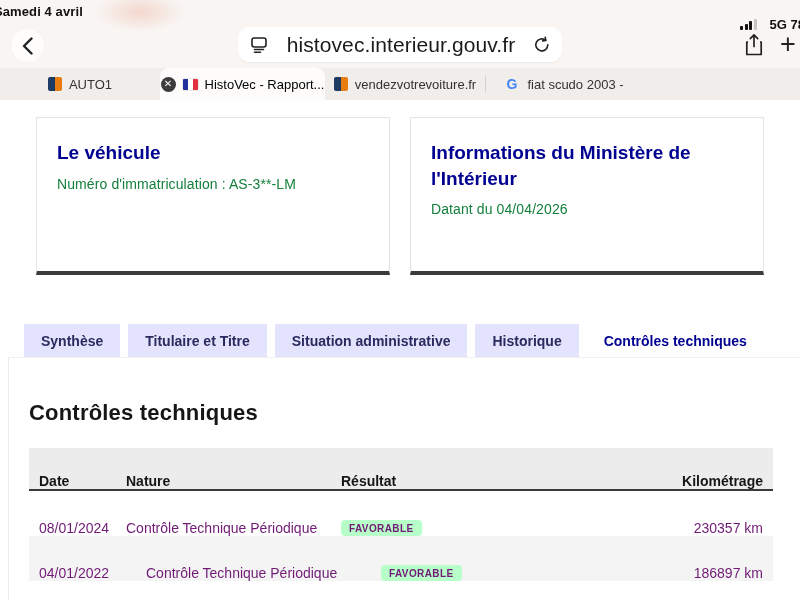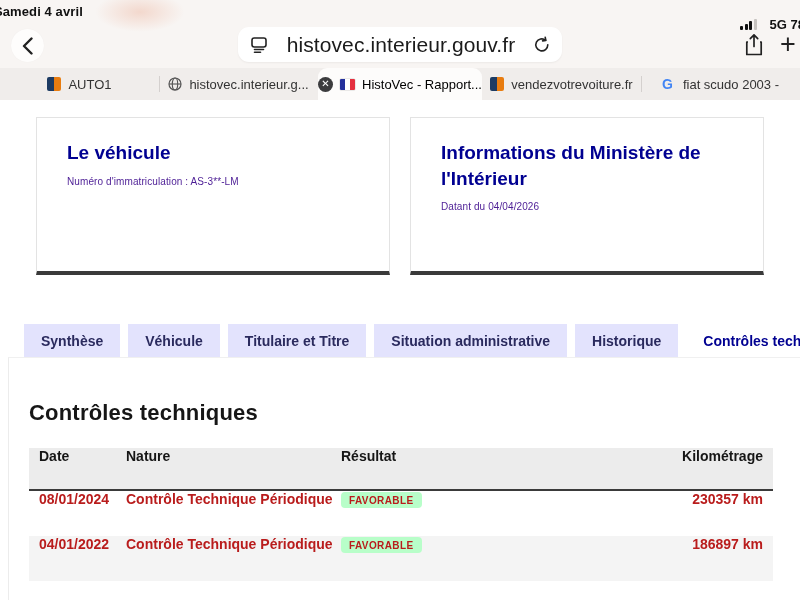--- a/index.html
+++ b/index.html
@@ -44,45 +44,45 @@
   .fav-flag { width:15px; height:11px; margin-top:1px; border-radius:1px; overflow:hidden; box-shadow:0 0 0 .5px rgba(0,0,0,.15); }
   .fav-flag i { display:block; width:5px; height:11px; float:left; }
   .fav-flag .fb{background:#24309c;} .fav-flag .fw{background:#fff;} .fav-flag .fr{background:#e4303f;}
   .fav-g { font-size:14px; font-weight:700; color:#4285F4; font-family:"Liberation Sans",sans-serif; line-height:14px; }
   .tab-close { width:15px; height:15px; border-radius:50%; background:#3c3c3e; color:#fff; display:flex;
     align-items:center; justify-content:center; font-size:10px; line-height:1; flex:0 0 auto; }
 
   
   .page { position:absolute; top:100px; left:0; width:800px; height:500px; background:#fff; }
   .cards { position:absolute; top:17px; left:36px; display:flex; gap:20px; }
-  .card { width:354px; height:158px; background:#fff; border:1px solid #e3e3e3; border-bottom:4px solid #3a3a3a; padding:22px 30px; }
+  .card { width:354px; height:158px; background:#fff; border:1px solid #e3e3e3; border-bottom:4px solid #3a3a3a; padding:22px 20px; }
   .card h2 { font-size:19px; font-weight:700; color:#000091; line-height:1.35; margin-bottom:10px; }
-  .card p { font-size:10px; color:#4c1d95; letter-spacing:.1px; }
+  .card p { font-size:14px; color:#15803d; letter-spacing:.1px; }
   .card.c2 h2 { max-width:300px; }
 
   .dsfr-tabs { position:absolute; top:224px; left:8px; width:792px; height:33px; display:flex; gap:8px;
     padding-left:16px; overflow:hidden; align-items:flex-end; }
   .dsfr-tab { flex:0 0 auto; height:33px; background:#e3e3fd; color:#2a2a5e; font-size:14px; font-weight:700;
     padding:0 17px; display:flex; align-items:center; white-space:nowrap; border:0; font-family:inherit; }
   .dsfr-tab.active { background:#fff; color:#000091; border-top:3px solid #1d1d6e; height:36px; }
 
   .panel { position:absolute; top:257px; left:8px; width:792px; height:243px; background:#fff;
     border-left:1px solid #ececec; border-top:1px solid #f0f0f0; }
   .panel h1 { font-size:22px; font-weight:700; color:#161616; margin:42px 0 22px 20px; letter-spacing:.2px; }
 
   .table { margin-left:20px; width:744px; font-size:14px; }
-  .trow { display:flex; align-items:flex-start; height:45px; }
+  .trow { display:flex; align-items:flex-end; height:45px; }
   .trow .c-date { width:97px; padding-left:10px; }
   .trow .c-nature { width:215px; }
   .trow .c-res { flex:1; }
   .trow .c-km { width:110px; text-align:right; padding-right:10px; }
   .thead { background:#ececec; height:43px; border-bottom:2px solid #3a3a3a; }
   .thead span { font-weight:700; color:#161616; }
-  .trow.data span { color:#b91c1c;font-weight:bold; }
-  .trow.alt { background:#f4f4f4; }
+  .trow.data span { color:#701a75; }
+  .trow.alt { background:#f4f4f4;gap:20px; }
   .badge { display:inline-block; background:#b8fec9; color:#18753c; font-size:10px; font-weight:700;
     padding:3px 8px 2px; border-radius:4px; letter-spacing:.4px; }
 
   svg { display:block; }
 </style>
 </head>
 <body>
 
 <div class="chrome">
   <div class="chrome-blur"></div>
@@ -135,30 +135,20 @@
   </div>
 </div>
 
 <div class="tabstrip">
   <div class="btab">
     <span class="fav fav-split">
         <i class="b"></i>
         <i class="o"></i>
       </span>
     <span>AUTO1</span>
-  </div>
-  <div class="btab">
-    <span class="fav">
-      <svg width="14" height="14" viewBox="0 0 14 14">
-        <circle cx="7" cy="7" r="6" fill="none" stroke="#555" stroke-width="1.2"></circle>
-        <ellipse cx="7" cy="7" rx="2.7" ry="6" fill="none" stroke="#555" stroke-width="1.1"></ellipse>
-        <line x1="1" y1="7" x2="13" y2="7" stroke="#555" stroke-width="1.1"></line>
-      </svg>
-    </span>
-    <span>histovec.interieur.g...</span>
   </div>
   <div class="btab active">
     <span class="tab-close">✕</span>
     <span class="fav fav-flag">
         <i class="fb"></i>
         <i class="fw"></i>
         <i class="fr"></i>
       </span>
     <span>HistoVec - Rapport...</span>
   </div>
@@ -183,21 +173,20 @@
       <p>Numéro d'immatriculation : AS-3**-LM</p>
     </div>
     <div class="card c2">
       <h2>Informations du Ministère de l'Intérieur</h2>
       <p>Datant du 04/04/2026</p>
     </div>
   </div>
 
   <div class="dsfr-tabs">
     <button class="dsfr-tab">Synthèse</button>
-    <button class="dsfr-tab">Véhicule</button>
     <button class="dsfr-tab">Titulaire et Titre</button>
     <button class="dsfr-tab">Situation administrative</button>
     <button class="dsfr-tab">Historique</button>
     <button class="dsfr-tab active">Contrôles techniques</button>
 
   </div>
 
   <div class="panel">
     <h1>Contrôles techniques</h1>
 

